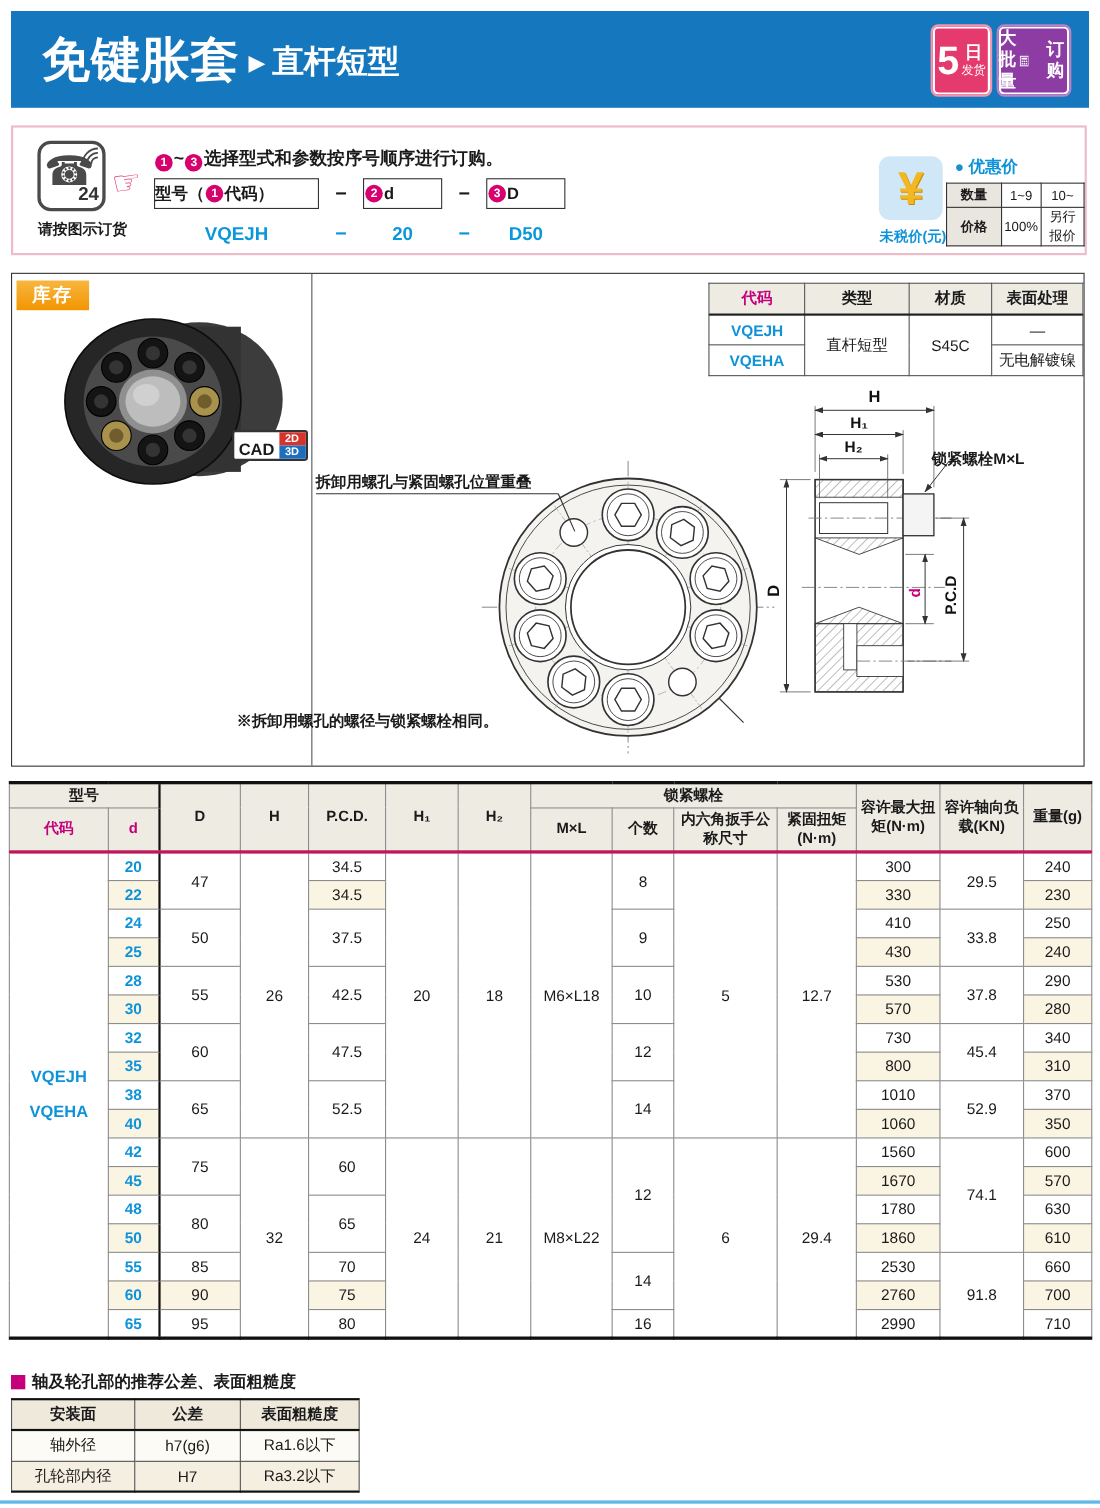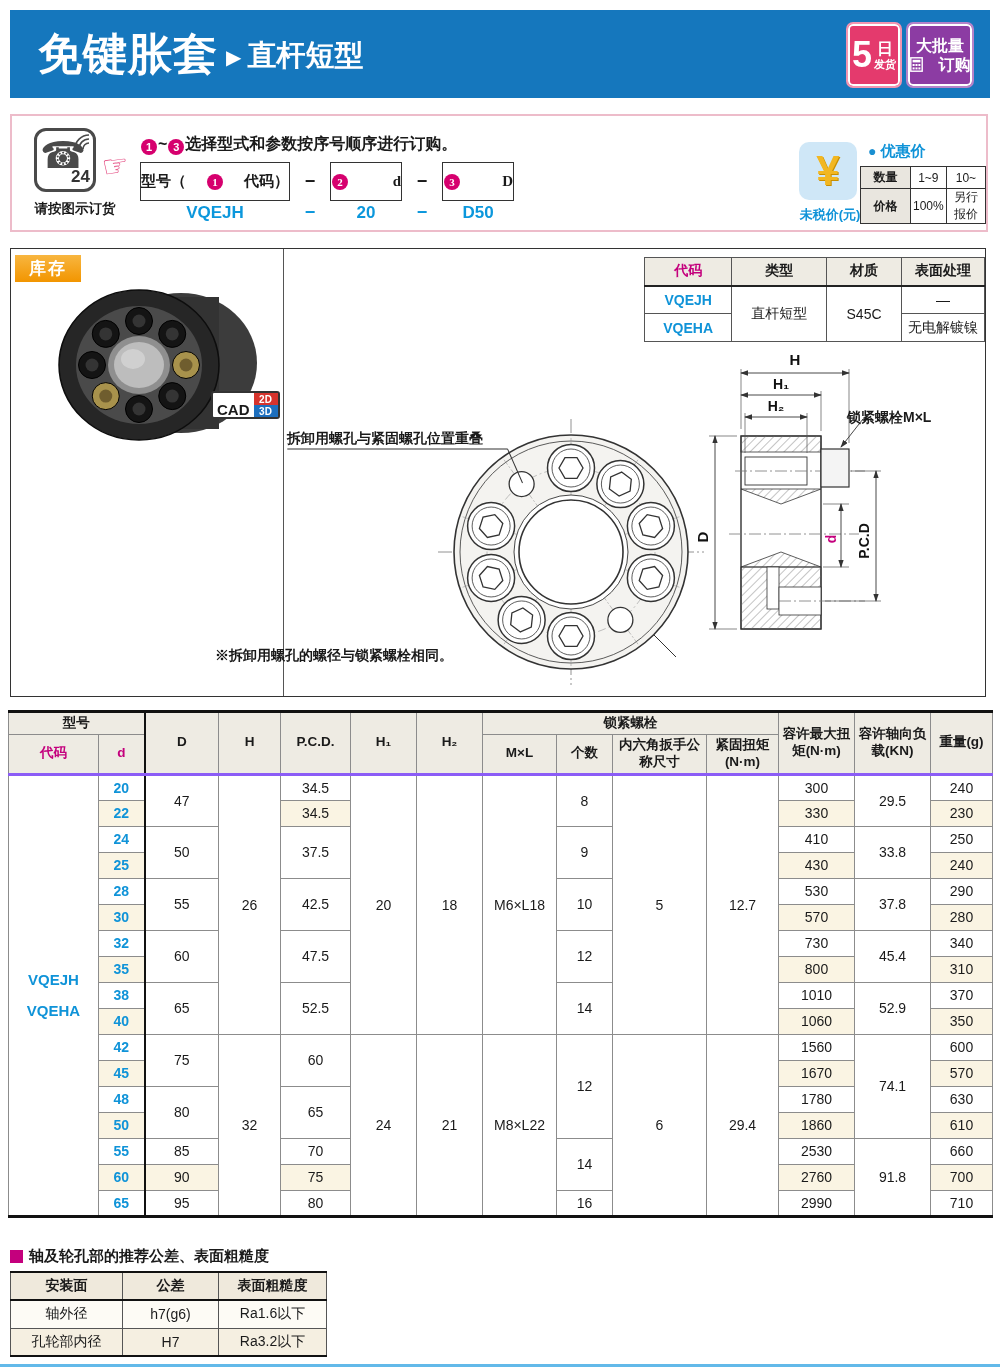--- a/index.html
+++ b/index.html
@@ -4,42 +4,42 @@
 <style>
   * { margin:0; padding:0; box-sizing:border-box; }
   body { background:#fff; font-family:"Liberation Sans", sans-serif; }
   .page { position:relative; width:1000px; height:1371px; background:#fff; overflow:hidden; color:#1a1a1a; }
 
   
   .band { position:absolute; left:10px; top:10px; width:980px; height:88px; background:#1577bd; display:flex; align-items:center; }
   .band .t-main { color:#fff; font-size:44px; font-weight:bold; margin-left:28px; letter-spacing:1px; }
   .band .t-arrow { color:#fff; font-size:20px; margin:6px 6px 0 8px; }
   .band .t-sub { color:#fff; font-size:29px; font-weight:bold; margin-top:4px; }
-  .badge { position:absolute; top:12px; height:66px; border-radius:7px; box-shadow: inset 0 0 0 2px #fff; display:flex; flex-direction:column; align-items:center; justify-content:center; color:#fff; }
+  .badge { position:absolute; top:12px; height:66px; border-radius:7px; box-shadow: inset 0 0 0 2px #fff; display:flex; flex-direction:row; align-items:center; justify-content:center; color:#fff; }
   .badge-ship { right:88px; width:56px; background:#e43a6d; border:2px solid #f295b1; flex-direction:row; gap:2px; }
   .badge-ship .five { font-size:36px; font-weight:bold; line-height:1; }
   .badge-ship .col { display:flex; flex-direction:column; align-items:center; line-height:1.1; }
   .badge-ship .col .ri { font-size:16px; font-weight:bold; }
-  .badge-ship .col .fh { font-size:11px; font-weight:bold; }
+  .badge-ship .col .fh { font-size:11px; font-weight:normal; }
   .badge-bulk { right:16px; width:68px; background:#8c3ca3; border:2px solid #b583c9; line-height:1.2; }
   .badge-bulk .l1 { font-size:16px; font-weight:bold; }
   .badge-bulk .l2 { font-size:16px; font-weight:bold; display:flex; align-items:center; gap:16px; }
 
   
   .order-box { position:absolute; left:10px; top:114px; width:978px; height:118px; border:2px solid #edbcca; background:#fff; }
   .phone-icon { position:absolute; left:22px; top:12px; width:62px; height:64px; border:3px solid #4a4a4a; border-radius:12px; }
   .phone-glyph { position:absolute; left:3px; top:6px; font-size:37px; color:#4a4a4a; line-height:1; }
   .phone-24 { position:absolute; right:3px; bottom:2px; font-size:17px; font-weight:bold; color:#333; }
   .phone-waves { position:absolute; right:2px; top:2px; }
   .phone-caption { position:absolute; left:8px; top:84px; width:110px; text-align:center; font-size:13.5px; font-weight:bold; }
   .hand { position:absolute; left:90px; top:32px; font-size:30px; color:#e23f79; transform:rotate(-8deg); }
   .circle-num { display:inline-flex; width:16px; height:16px; border-radius:50%; background:#d6006e; color:#fff; font-size:11px; font-weight:bold; align-items:center; justify-content:center; vertical-align:-2px; margin:0 1px; }
   .instr-row { position:absolute; left:128px; top:18px; font-size:16px; font-weight:bold; }
   .model-row { position:absolute; left:128px; top:46px; display:flex; align-items:center; }
-  .m-box { border:1.5px solid #333; height:39px; display:flex; align-items:center; justify-content:space-between; font-size:15px; font-weight:bold;font-family:Liberation Serif, serif; }
+  .m-box { border:1.5px solid #333; height:28px; display:flex; align-items:center; justify-content:flex-start; font-size:15px; font-weight:bold; }
   .m-box.b1 { width:150px; } .m-box.b2 { width:72px; } .m-box.b3 { width:72px; }
   .m-dash { width:40px; text-align:center; font-size:18px; font-weight:bold; }
   .ex-row { position:absolute; left:128px; top:86px; display:flex; align-items:center; color:#0b97dc; font-size:17px; font-weight:bold; }
   .ex-row .c1 { width:150px; text-align:center; } .ex-row .c2, .ex-row .c3 { width:72px; text-align:center; }
   .ex-row .m-dash { color:#0b97dc; }
 
   .yen-tile { position:absolute; left:787px; top:26px; width:58px; height:58px; background:#cfe7f7; border-radius:10px; display:flex; align-items:center; justify-content:center; }
   .yen-tile span { font-size:42px; font-weight:bold; color:#f2b722; text-shadow:1px 1px 0 #c88f00; }
   .tax-note { position:absolute; left:773px; top:90px; width:90px; text-align:center; font-size:13px; font-weight:bold; color:#0f93d8; }
   .discount-label { position:absolute; left:856px; top:26px; font-size:15px; font-weight:bold; color:#0f93d8; }
@@ -74,21 +74,21 @@
   .front-svg { position:absolute; left:425px; top:168px; }
   .side-svg { position:absolute; left:680px; top:100px; }
   .bolt-label { position:absolute; left:836px; top:160px; font-size:14px; font-weight:bold; width:150px; }
   .overlay { position:absolute; left:0; top:0; width:100%; height:100%; pointer-events:none; }
 
   
   .main-wrap { position:absolute; left:8px; top:710px; }
   .main-table { border-collapse:collapse; table-layout:fixed; width:984px; border:1px solid #444; border-top:3px solid #111; border-bottom:3px solid #111; }
   .main-table th, .main-table td { border:1px solid #8c8c8c; text-align:center; vertical-align:middle; }
   .main-table thead th { background:#eeebe3; font-size:13.5px; font-weight:bold; padding:2px 1px; line-height:1.25; }
-  .main-table thead { border-bottom:3px solid #8b5cf6; }
+  .main-table thead { border-bottom:3px solid #be185d; }
   .main-table td { font-size:14px; height:26px; padding:0 2px; background:transparent; }
   .main-table tbody tr:nth-child(even) { background:#faf4e3; }
   .main-table td.d { color:#0f93d8; font-weight:bold; border-right:2.5px solid #111; }
   .main-table td.code { color:#0f93d8; font-weight:bold; white-space:pre-line; font-size:15px; line-height:2.1; background:#fff; }
   .main-table .thick-r { border-right:2.5px solid #111; }
 
   
   .tol-title { position:absolute; left:10px; top:1247px; font-size:15px; font-weight:bold; display:flex; align-items:center; gap:6px; }
   .tol-sq { width:13px; height:13px; background:#c4007d; display:inline-block; }
   .tol-table { position:absolute; left:10px; top:1271px; border-collapse:collapse; border-top:2px solid #111; border-bottom:2.5px solid #111; }

